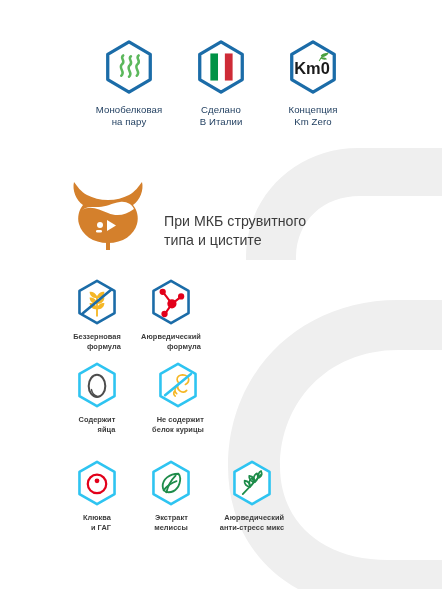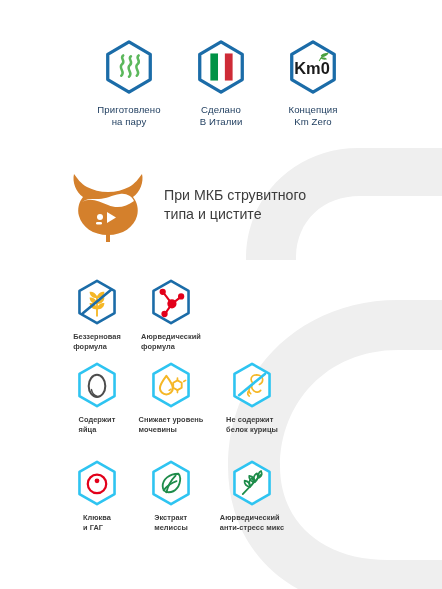--- a/index.html
+++ b/index.html
@@ -28,42 +28,42 @@
   .cert-hex{width:58px;height:58px;display:block;}
   .cert-label{
     margin-top:8px;text-align:center;
     font-size:9.6px;line-height:12.4px;color:#1b3a5c;font-weight:400;
     letter-spacing:.1px;
   }
 
   
   #indication{
     left:0;top:160px;width:442px;height:90px;
-    display:flex;align-items:center;
+    display:flex;align-items:flex-end;
   }
   #indication-icon{margin-left:66px;width:84px;height:74px;flex:0 0 auto;}
   #indication-text{
     margin-left:14px;
     font-size:14.2px;line-height:19px;color:#3c3c3c;font-weight:400;
   }
 
   
   .feat-grid{left:0;width:442px;display:flex;}
   .feat-grid.r1{top:278px;}
   .feat-grid.r2{top:361px;}
   .feat-grid.r3{top:459px;}
   .feat-grid .pad{flex:0 0 62px;}
   .feat-item{
     width:70px;display:flex;flex-direction:column;align-items:center;
     margin-right:4px;
   }
   .feat-item.wide{width:84px;}
   .feat-hex{width:48px;height:48px;display:block;}
   .feat-label{
-    margin-top:6px;text-align:left;
+    margin-top:6px;text-align:right;
     font-size:7.4px;line-height:9.6px;color:#3c3c3c;font-weight:600;
     letter-spacing:.05px;
   }
 </style>
 </head>
 <body>
 
 <svg id="bg-decor" viewBox="0 0 442 589" width="442" height="589" aria-hidden="true">
 
   <path fill="#efefef" d="M246 260 L246 258 C246 196 296 148 358 148 L442 148 L442 196 L360 196
@@ -79,21 +79,21 @@
   <div class="cert-item">
     <svg class="cert-hex" viewBox="0 0 60 60">
       <path d="M30 4 L52 17 L52 43 L30 56 L8 43 L8 17 Z" fill="#fff" stroke="#1b6ca8" stroke-width="3.4" stroke-linejoin="round"></path>
       <g stroke="#5cb85c" stroke-width="2.6" fill="none" stroke-linecap="round">
         <path d="M22 39 C27 35 18 31 23 27 C27 23 20 21 24 18"></path>
         <path d="M30 40 C35 36 26 32 31 28 C35 24 28 22 32 19"></path>
         <path d="M38 39 C43 35 34 31 39 27 C43 23 36 21 40 18"></path>
       </g>
     </svg>
     <div class="cert-label">
-      <span>Приготовлено</span><br>
+      <span>Монобелковая</span><br>
       <span>на пару</span>
     </div>
   </div>
 
   <div class="cert-item">
     <svg class="cert-hex" viewBox="0 0 60 60">
       <path d="M30 4 L52 17 L52 43 L30 56 L8 43 L8 17 Z" fill="#fff" stroke="#1b6ca8" stroke-width="3.4" stroke-linejoin="round"></path>
       <g>
         <rect x="19" y="16" width="8" height="28" fill="#009246"></rect>
         <rect x="27" y="16" width="7" height="28" fill="#ffffff"></rect>
@@ -202,40 +202,20 @@
       <path d="M26 3 L45 14 L45 38 L26 49 L7 38 L7 14 Z" fill="#fff" stroke="#2ec4f1" stroke-width="2.8" stroke-linejoin="round"></path>
       <ellipse cx="26" cy="27" rx="9" ry="12" fill="none" stroke="#4d4d4d" stroke-width="2.2"></ellipse>
       <path d="M20 31 C20.6 34.6 23 37.4 26.4 38.4" fill="none" stroke="#4d4d4d" stroke-width="1.6" stroke-linecap="round"></path>
     </svg>
     <div class="feat-label">
       <span>Содержит</span><br>
       <span>яйца</span>
     </div>
   </div>
 
-  <div class="feat-item">
-    <svg class="feat-hex" viewBox="0 0 52 52">
-      <path d="M26 3 L45 14 L45 38 L26 49 L7 38 L7 14 Z" fill="#fff" stroke="#2ec4f1" stroke-width="2.8" stroke-linejoin="round"></path>
-      <path d="M21 16 C21 16 14 25 14 29.4 C14 33.2 17.2 36.2 21 36.2
-               C24.8 36.2 28 33.2 28 29.4 C28 25 21 16 21 16 Z" fill="none" stroke="#f5b726" stroke-width="2.2" stroke-linejoin="round"></path>
-      <g fill="none" stroke="#f5b726" stroke-width="2" stroke-linejoin="round">
-        <path d="M33 21 L37.6 23.6 L37.6 29 L33 31.6 L28.4 29 L28.4 23.6 Z"></path>
-      </g>
-      <g stroke="#f5b726" stroke-width="1.8" stroke-linecap="round">
-        <line x1="33" y1="18.4" x2="33" y2="21"></line>
-        <line x1="33" y1="31.6" x2="33" y2="34.2"></line>
-        <line x1="39.8" y1="22.2" x2="41.8" y2="21"></line>
-        <line x1="26" y1="30.6" x2="24" y2="31.8"></line>
-      </g>
-    </svg>
-    <div class="feat-label">
-      <span>Снижает уровень</span><br>
-      <span>мочевины</span>
-    </div>
-  </div>
 
   <div class="feat-item wide">
     <svg class="feat-hex" viewBox="0 0 52 52">
       <path d="M26 3 L45 14 L45 38 L26 49 L7 38 L7 14 Z" fill="#fff" stroke="#2ec4f1" stroke-width="2.8" stroke-linejoin="round"></path>
       <g fill="none" stroke="#f5b726" stroke-width="1.8" stroke-linecap="round" stroke-linejoin="round">
         <path d="M31 15 C35 15 37.6 17.4 37.6 20.4 C37.6 23 36 24.6 34 25.4"></path>
         <path d="M31 15 C27.4 15 25 17.2 25 20 C25 22 26 23.4 27.6 24.2"></path>
         <path d="M27 24 C25 27 25.6 30.4 28 32.4 C30.4 34.4 33.6 34 35.4 31.8"></path>
         <path d="M24 28 C22 30.4 22.4 33.6 24.6 35.4"></path>
         <path d="M22 33 C21 35 21.6 37 23 38"></path>

